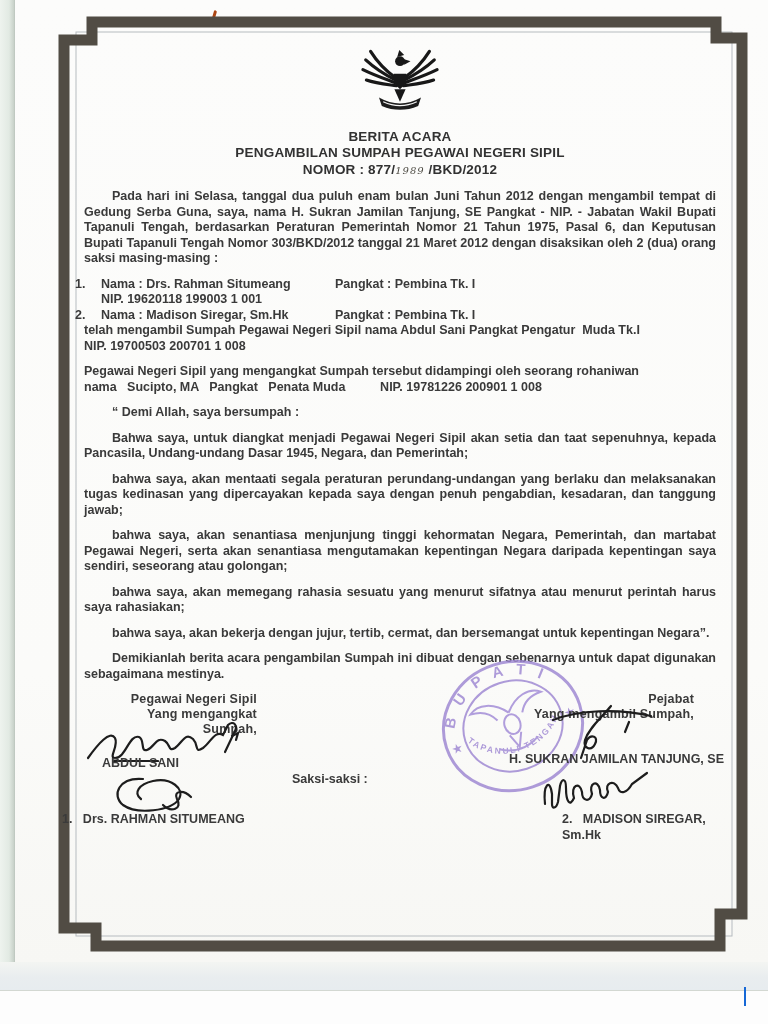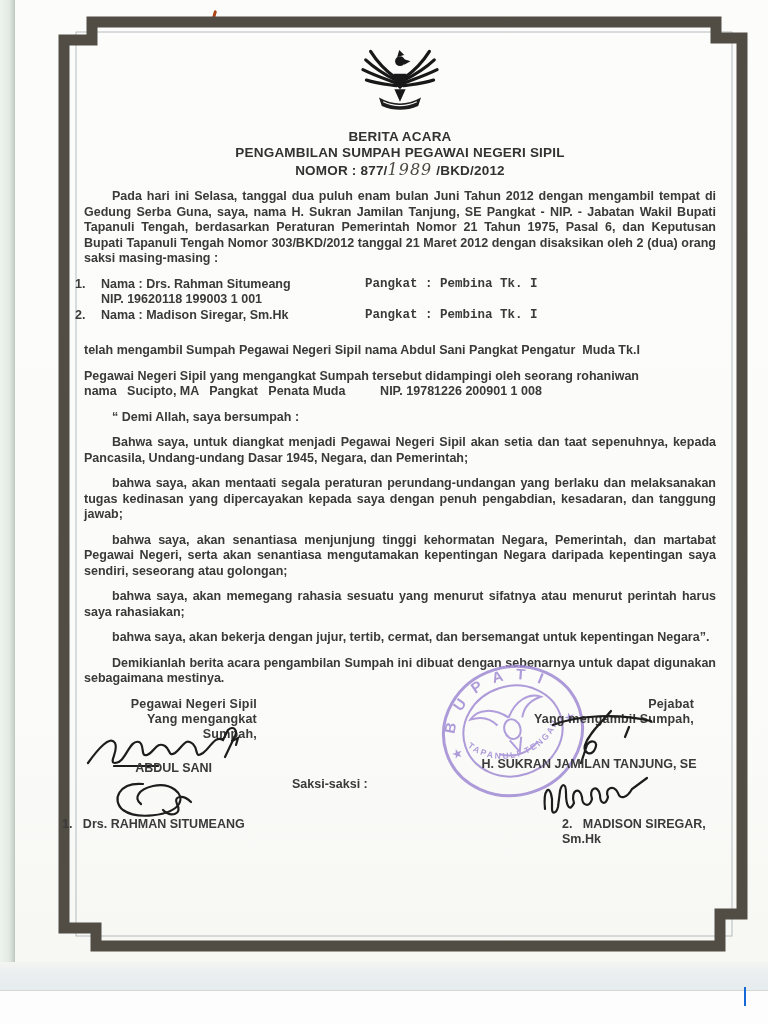--- a/index.html
+++ b/index.html
@@ -18,29 +18,29 @@
     background:#ac4614;transform:rotate(16deg);border-radius:2px;}
   
   .frame-svg{position:absolute;left:0;top:0;}
   
   .content{position:absolute;left:84px;top:34px;width:632px;color:#3a3a3a;
     font-size:12.5px;font-weight:700;line-height:15.5px;}
   .emblem-wrap{text-align:center;margin:8px 0 10px 0;}
   .titles{text-align:center;line-height:16.5px;margin-bottom:10px;}
   .t1,.t2,.t3{font-size:13.5px;letter-spacing:.2px;color:#323232;}
   .hand-num{font-family:"DejaVu Serif",serif;font-style:italic;font-weight:400;
-    font-size:16px;color:#4c4a42;letter-spacing:1px;}
+    font-size:10px;color:#4c4a42;letter-spacing:1px;}
   .para{text-align:justify;text-indent:28px;margin:10px 0;}
   .line{white-space:pre-wrap;}
   .wit{display:flex;margin-left:-9px;}
   .w-no{width:26px;}
-  .w-name{width:264px;}
-  .w-rank{flex:1;font-family:Liberation Mono, monospace;}
+  .w-name{width:234px;}
+  .w-rank{flex:1;}
   .w-nip{margin-left:17px;}
-  .sworn{text-align:justify;margin-top:20px;white-space:pre-wrap;}
+  .sworn{text-align:justify;margin-top:0;white-space:pre-wrap;}
   .rohani{margin-top:10px;}
   
   .sig-zone{position:relative;height:150px;margin-top:4px;}
   .abs{position:absolute;}
   .role{text-align:right;line-height:15px;}
   .cap{letter-spacing:.2px;}
   svg.sig path{fill:none;stroke:#1d1d1d;stroke-width:2.2;stroke-linecap:round;}
   .stamp{opacity:.82;}
 </style>
 </head>
@@ -96,20 +96,21 @@
     <span class="w-rank">Pangkat : Pembina Tk. I</span>
   </div>
   <div class="w-nip">NIP. 19620118 199003 1 001</div>
   <div class="wit">
     <span class="w-no">2.</span>
     <span class="w-name">Nama : Madison Siregar, Sm.Hk</span>
     <span class="w-rank">Pangkat : Pembina Tk. I</span>
   </div>
 
   <div class="sworn">telah mengambil Sumpah Pegawai Negeri Sipil nama Abdul Sani Pangkat Pengatur  Muda Tk.I</div>
+  <div>NIP. 19700503 200701 1 008</div>
 
   <div class="rohani line">Pegawai Negeri Sipil yang mengangkat Sumpah tersebut didampingi oleh seorang rohaniwan</div>
   <div class="line">nama   Sucipto, MA   Pangkat   Penata Muda          NIP. 19781226 200901 1 008</div>
 
 
   <div class="para" style="">“ Demi Allah, saya bersumpah :</div>
 
   <div class="para">Bahwa saya, untuk diangkat menjadi Pegawai Negeri Sipil akan setia dan taat sepenuhnya, kepada Pancasila, Undang-undang Dasar 1945, Negara, dan Pemerintah;</div>
   <div class="para">bahwa saya, akan mentaati segala peraturan perundang-undangan yang berlaku dan melaksanakan tugas kedinasan yang dipercayakan kepada saya dengan penuh pengabdian, kesadaran, dan tanggung jawab;</div>
   <div class="para">bahwa saya, akan senantiasa menjunjung tinggi kehormatan Negara, Pemerintah, dan martabat Pegawai Negeri, serta akan senantiasa mengutamakan kepentingan Negara daripada kepentingan saya sendiri, seseorang atau golongan;</div>
@@ -155,41 +156,41 @@
       <div class="cap">Pejabat</div>
       <div class="cap">Yang mengambil Sumpah,</div>
     </div>
 
     <svg class="sig abs" style="left:0;top:26px" width="175" height="44" viewBox="0 0 175 44">
       <path d="M4 40 C14 26 26 12 31 20 C35 28 24 40 31 40 C42 40 45 16 55 19 C61 21 56 34 63 32 C71 29 72 18 81 23 C87 27 84 34 91 30 C99 24 101 14 109 21 C115 27 110 36 119 30 C127 24 131 12 139 17 L144 7 C149 2 155 7 150 15 L141 34"></path>
       <path d="M30 43 H 74" stroke-width="1.8"></path>
       <path d="M148 18 l6 -3 l-2 7" stroke-width="1.4"></path>
     </svg>
 
-    <div class="abs" style="left:18px;top:64px;width:110px;text-align:right">ABDUL SANI</div>
+    <div class="abs" style="left:18px;top:64px;width:110px;text-align:left">ABDUL SANI</div>
 
     <svg class="sig abs" style="left:25px;top:77px" width="92" height="46" viewBox="0 0 92 46">
       <path d="M34 10 C10 8 2 26 14 36 C28 46 62 42 70 30 C76 20 62 8 44 12 C30 15 24 24 32 30"></path>
       <path d="M54 36 C62 44 74 40 68 30 C64 22 74 20 82 28"></path>
     </svg>
 
     <div class="abs" style="left:-22px;top:120px">
       <span>1.</span>&nbsp;&nbsp;
       <span>Drs. RAHMAN SITUMEANG</span>
     </div>
 
     <div class="abs" style="left:208px;top:80px">Saksi-saksi :</div>
 
     <svg class="sig abs" style="left:455px;top:12px" width="120" height="56" viewBox="0 0 120 56">
       <path d="M14 16 C40 6 78 4 112 12"></path>
       <path d="M72 2 C62 14 50 24 46 36 C44 44 52 48 56 40 C60 32 52 30 48 36 L42 54"></path>
       <path d="M86 28 l4 -10" stroke-width="1.8"></path>
     </svg>
 
-    <div class="abs" style="left:385px;top:60px;width:240px;text-align:center">H. SUKRAN JAMILAN TANJUNG, SE</div>
+    <div class="abs" style="left:400px;top:60px;width:240px;text-align:right">H. SUKRAN JAMILAN TANJUNG, SE</div>
 
     <svg class="sig abs" style="left:455px;top:76px" width="115" height="42" viewBox="0 0 115 42">
       <path d="M6 36 C4 16 11 10 13 26 L13 36 C13 41 17 41 19 34 L21 18 C23 10 27 10 27 20 C27 34 31 39 35 30 C31 17 41 13 43 24 C43 33 51 35 53 26 C49 15 59 11 61 22 C61 31 67 33 69 24 C65 15 75 11 79 20 C81 27 88 25 93 16 L108 5"></path>
     </svg>
 
     <div class="abs" style="left:478px;top:120px">
       <span>2.</span>&nbsp;&nbsp;
       <span>MADISON SIREGAR, Sm.Hk</span>
     </div>
 

